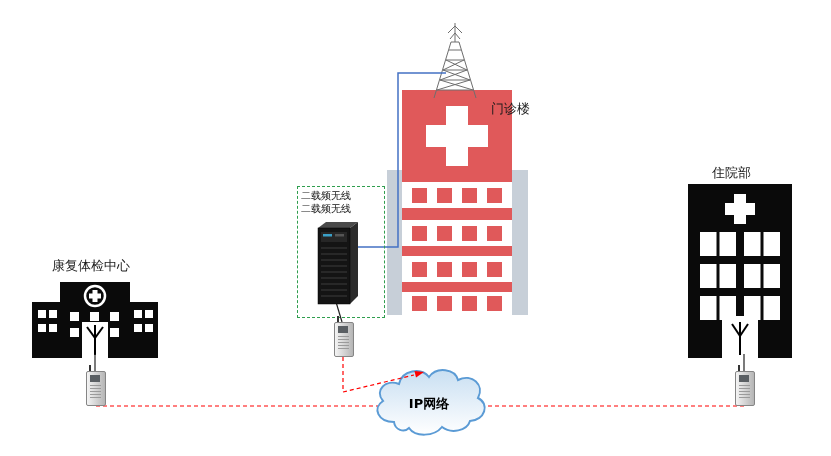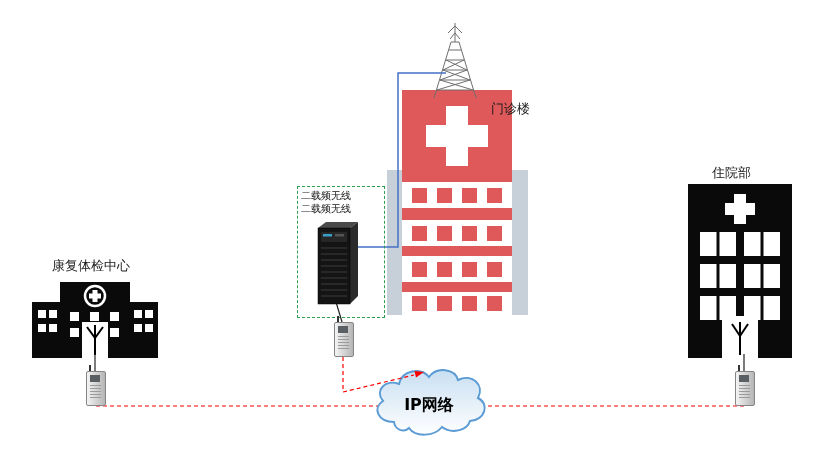--- a/index.html
+++ b/index.html
@@ -16,21 +16,21 @@
     background:var(--building-red,#e0595a); }
   .rb-cross-v { position:absolute; left:44px; top:16px; width:22px; height:60px; background:#fff; }
   .rb-cross-h { position:absolute; left:24px; top:35px; width:62px; height:22px; background:#fff; }
   .rb-row { position:absolute; left:0; width:110px; height:26px; background:#fff;
     display:flex; justify-content:space-evenly; align-items:center; }
   .rb-row i { display:block; width:15px; height:15px; background:var(--building-red,#e0595a); }
   .rb-row-last { height:23px; }
 
   
   .lbl { color:#1a1a1a; font-size:13px; white-space:nowrap;text-align:right; }
-  .lbl-ip { font-weight:bold; font-size:16px; text-align:center; color:#000; }
+  .lbl-ip { font-weight:bold; font-size:13px; text-align:center; color:#000; }
   .bs-box { left:297px; top:186px; width:86px; height:130px;
     border:1px dashed var(--box-green,#2f9e4e); }
   .bs-label { position:absolute; left:3px; top:2px; background:#fff;
     font-size:10px; line-height:1.3; color:#111; }
 
   
   .device { width:22px; height:40px; }
   .device-antenna { position:absolute; left:4px; top:0; width:2px; height:7px; background:#333; }
   .device-body { position:absolute; left:1px; top:6px; width:18px; height:33px;
     background:linear-gradient(to right,#f4f4f4,#b5b5b5);

